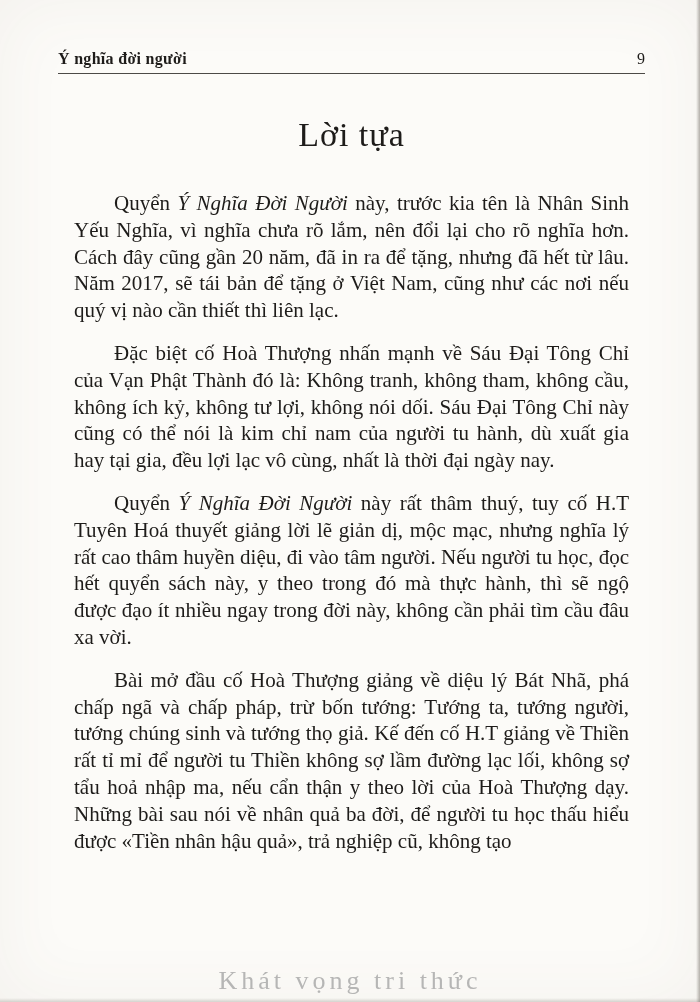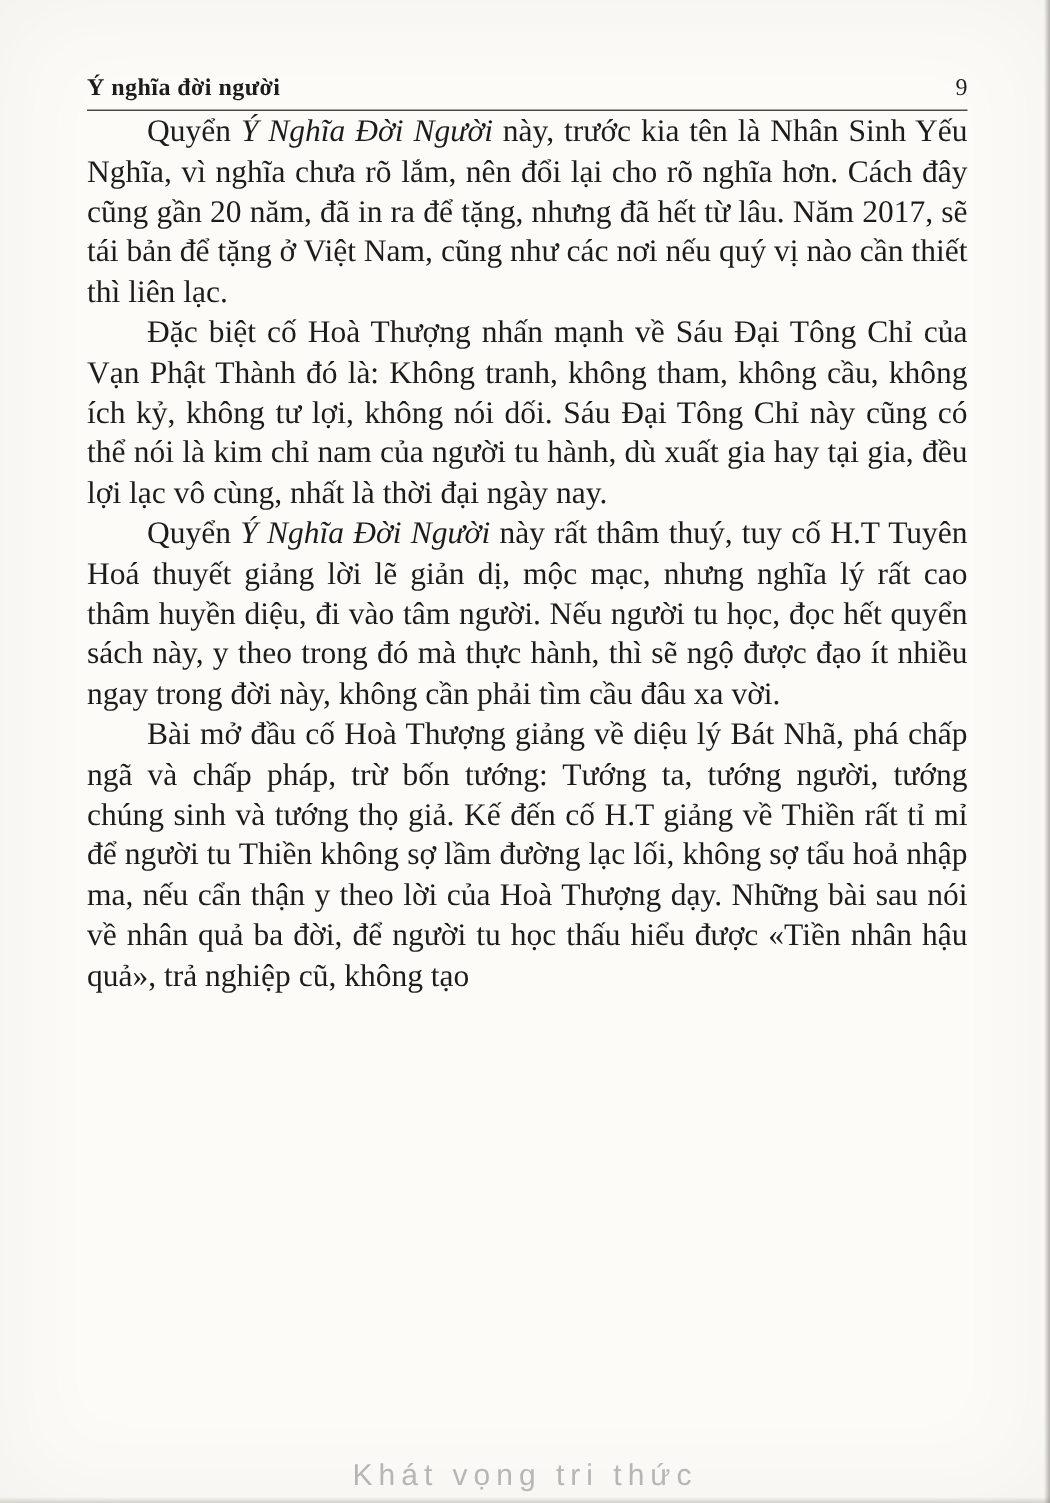--- a/index.html
+++ b/index.html
@@ -46,21 +46,21 @@
   .chapter-title{
     text-align:center;
     font-size:34px;
     font-weight:normal;
     color:var(--ink);
     margin:42px 0 36px 0;
     letter-spacing:1px;
   }
   .body-text{display:block;}
   .body-text p{
-    margin:0;
+    margin:16px;
     text-indent:40px;
     font-size:21px;
     line-height:26.8px;
     text-align:justify;
     color:var(--ink);
   }
   .ital{font-style:italic;}
   .watermark{
     position:absolute;
     left:0;right:0;bottom:6px;
@@ -71,40 +71,41 @@
   .wm-brand{
     font-family:"DejaVu Sans","Liberation Sans",sans-serif;
     font-size:64px;
     font-weight:600;
     line-height:1;
     color:var(--watermark_gray);
     opacity:0.62;
     letter-spacing:2px;
   }
   .wm-tagline{
-    font-family:Liberation Sans, sans-serif;
-    font-size:20px;
+    font-family:Liberation Serif, serif;
+    font-size:26px;
     color:var(--watermark_gray);
     opacity:0.8;
     letter-spacing:4px;
     margin-top:0;
   }
 </style>
 </head>
 <body>
 
 <div class="page">
 
   <header class="running-head">
     <span class="rh-title">Ý nghĩa đời người</span>
     <span class="rh-page">9</span>
   </header>
 
   <div class="head-rule"></div>
 
+  <h1 class="chapter-title">Lời tựa</h1>
 
   <main class="body-text">
       <p><span>Quyển </span><span class="ital">Ý Nghĩa Đời Người</span><span> này, trước kia tên là Nhân Sinh Yếu Nghĩa, vì nghĩa chưa rõ lắm, nên đổi lại cho rõ nghĩa hơn. Cách đây cũng gần 20 năm, đã in ra để tặng, nhưng đã hết từ lâu. Năm 2017, sẽ tái bản để tặng ở Việt Nam, cũng như các nơi nếu quý vị nào cần thiết thì liên lạc.</span></p>
       <p><span>Đặc biệt cố Hoà Thượng nhấn mạnh về Sáu Đại Tông Chỉ của Vạn Phật Thành đó là: Không tranh, không tham, không cầu, không ích kỷ, không tư lợi, không nói dối. Sáu Đại Tông Chỉ này cũng có thể nói là kim chỉ nam của người tu hành, dù xuất gia hay tại gia, đều lợi lạc vô cùng, nhất là thời đại ngày nay.</span></p>
       <p><span>Quyển </span><span class="ital">Ý Nghĩa Đời Người</span><span> này rất thâm thuý, tuy cố H.T Tuyên Hoá thuyết giảng lời lẽ giản dị, mộc mạc, nhưng nghĩa lý rất cao thâm huyền diệu, đi vào tâm người. Nếu người tu học, đọc hết quyển sách này, y theo trong đó mà thực hành, thì sẽ ngộ được đạo ít nhiều ngay trong đời này, không cần phải tìm cầu đâu xa vời.</span></p>
       <p><span>Bài mở đầu cố Hoà Thượng giảng về diệu lý Bát Nhã, phá chấp ngã và chấp pháp, trừ bốn tướng: Tướng ta, tướng người, tướng chúng sinh và tướng thọ giả. Kế đến cố H.T giảng về Thiền rất tỉ mỉ để người tu Thiền không sợ lầm đường lạc lối, không sợ tẩu hoả nhập ma, nếu cẩn thận y theo lời của Hoà Thượng dạy. Những bài sau nói về nhân quả ba đời, để người tu học thấu hiểu được «Tiền nhân hậu quả», trả nghiệp cũ, không tạo</span></p>
     </main>
 
   <div class="watermark">
     <div class="wm-tagline">Khát vọng tri thức</div>

